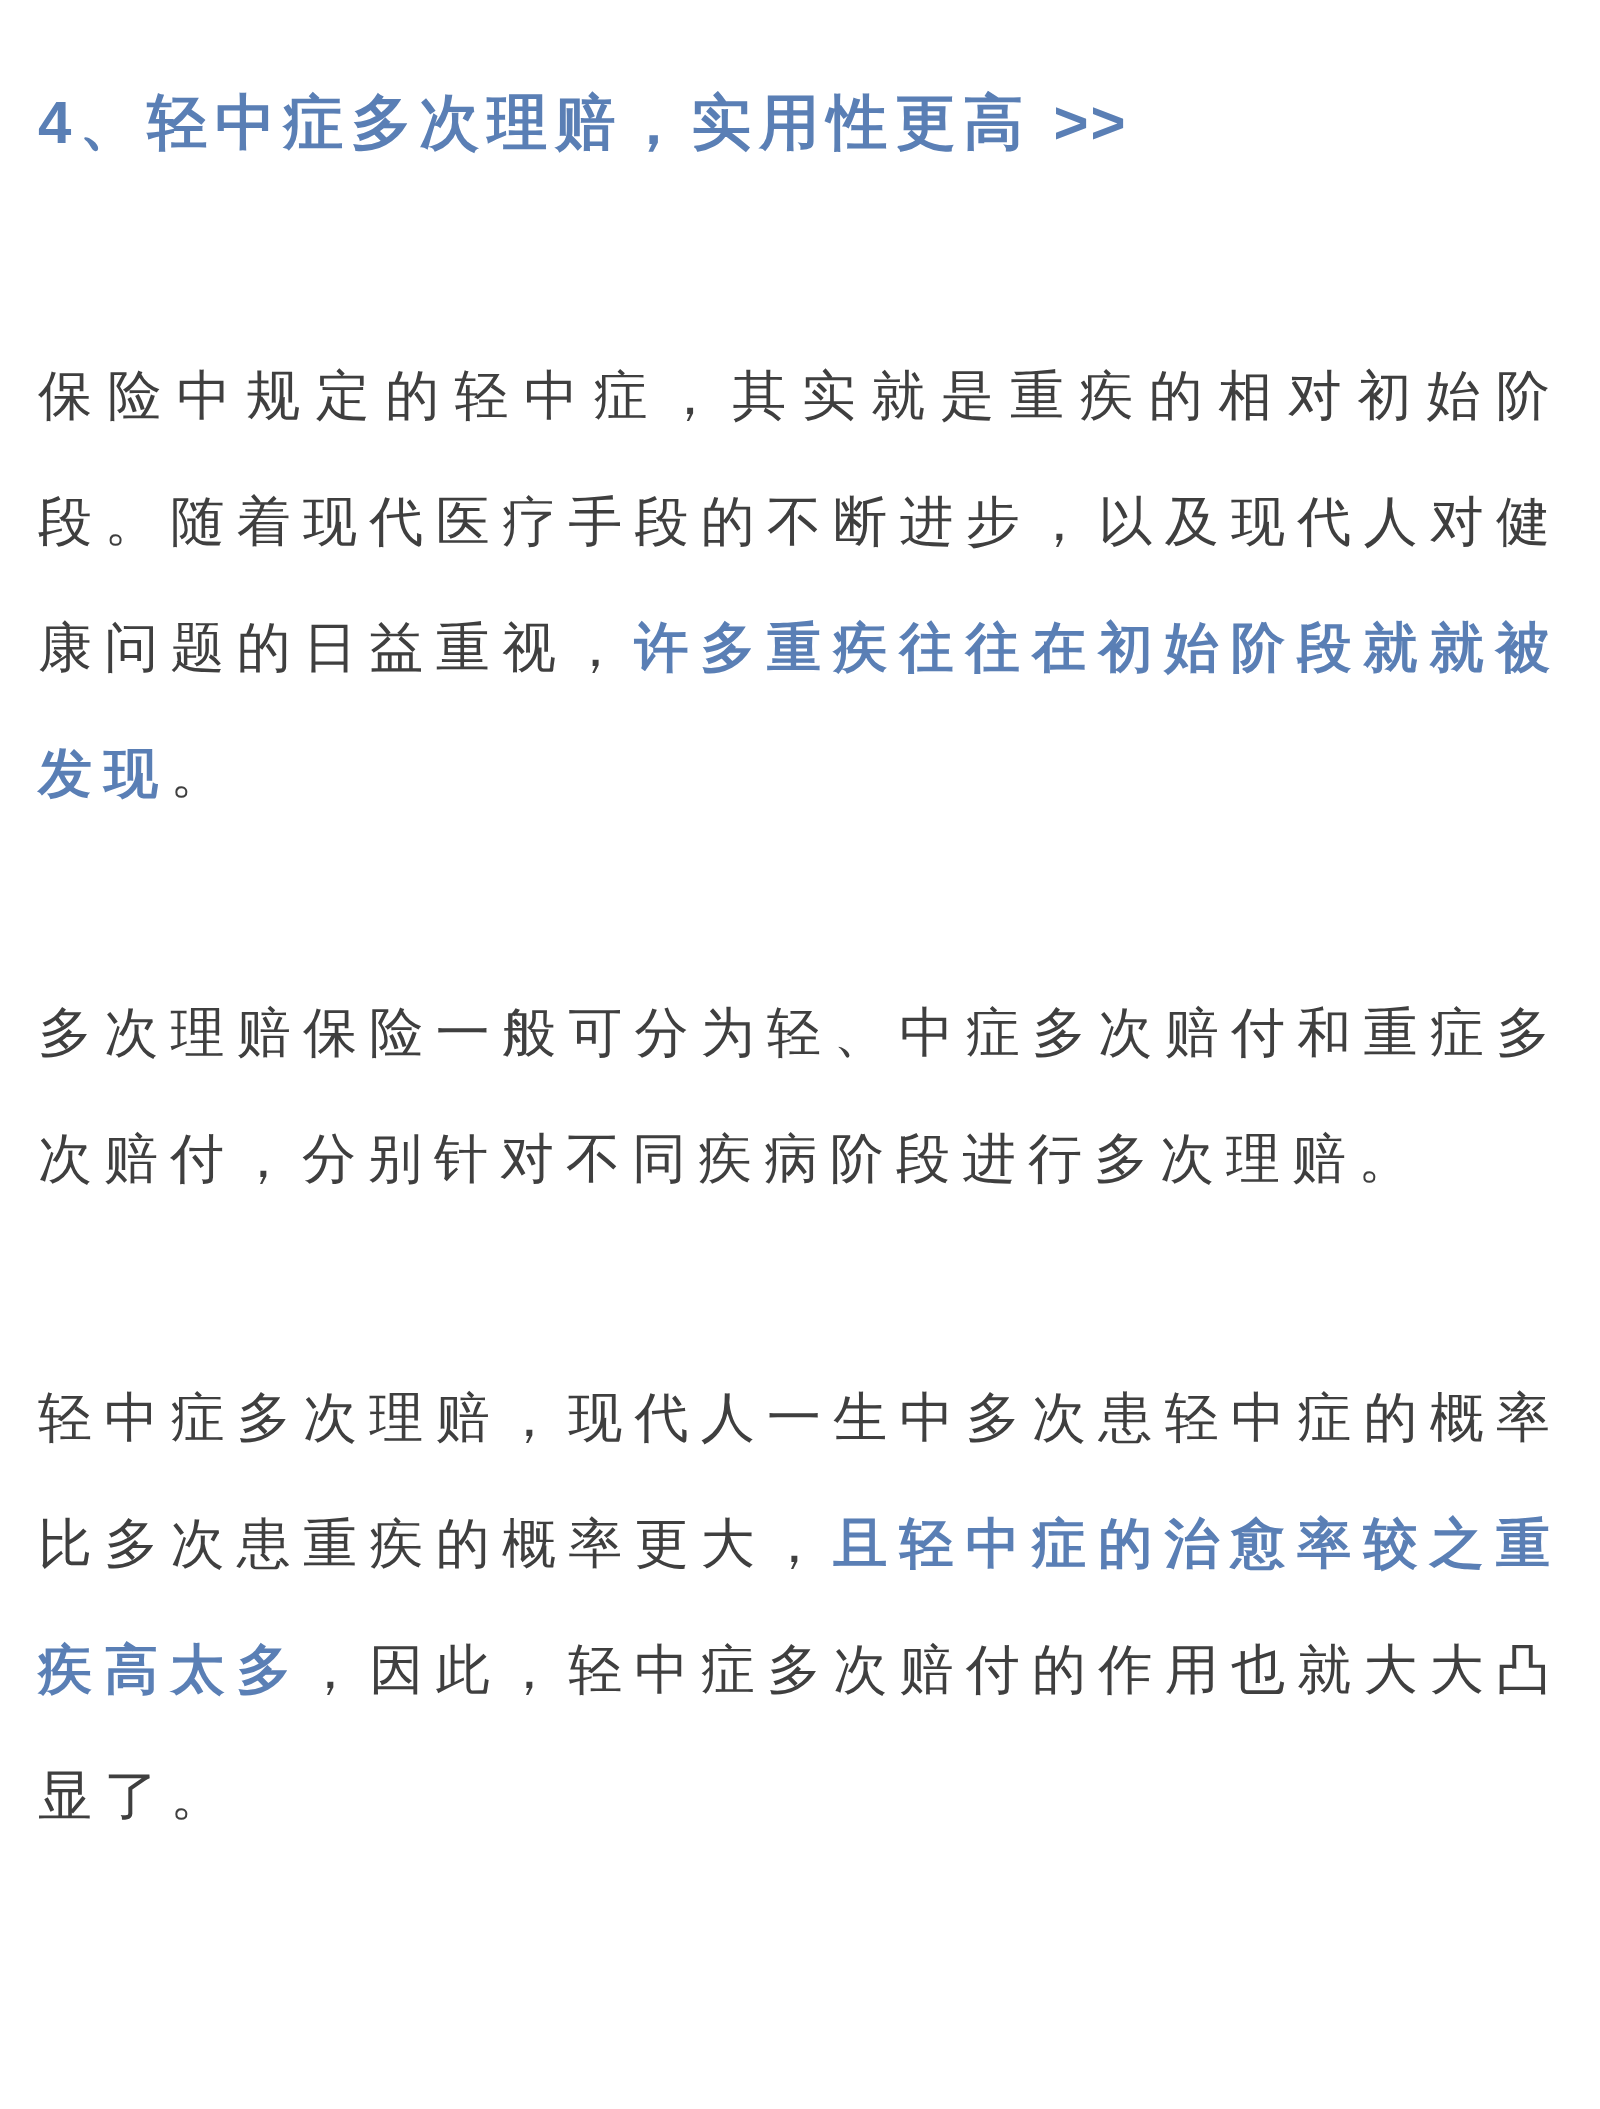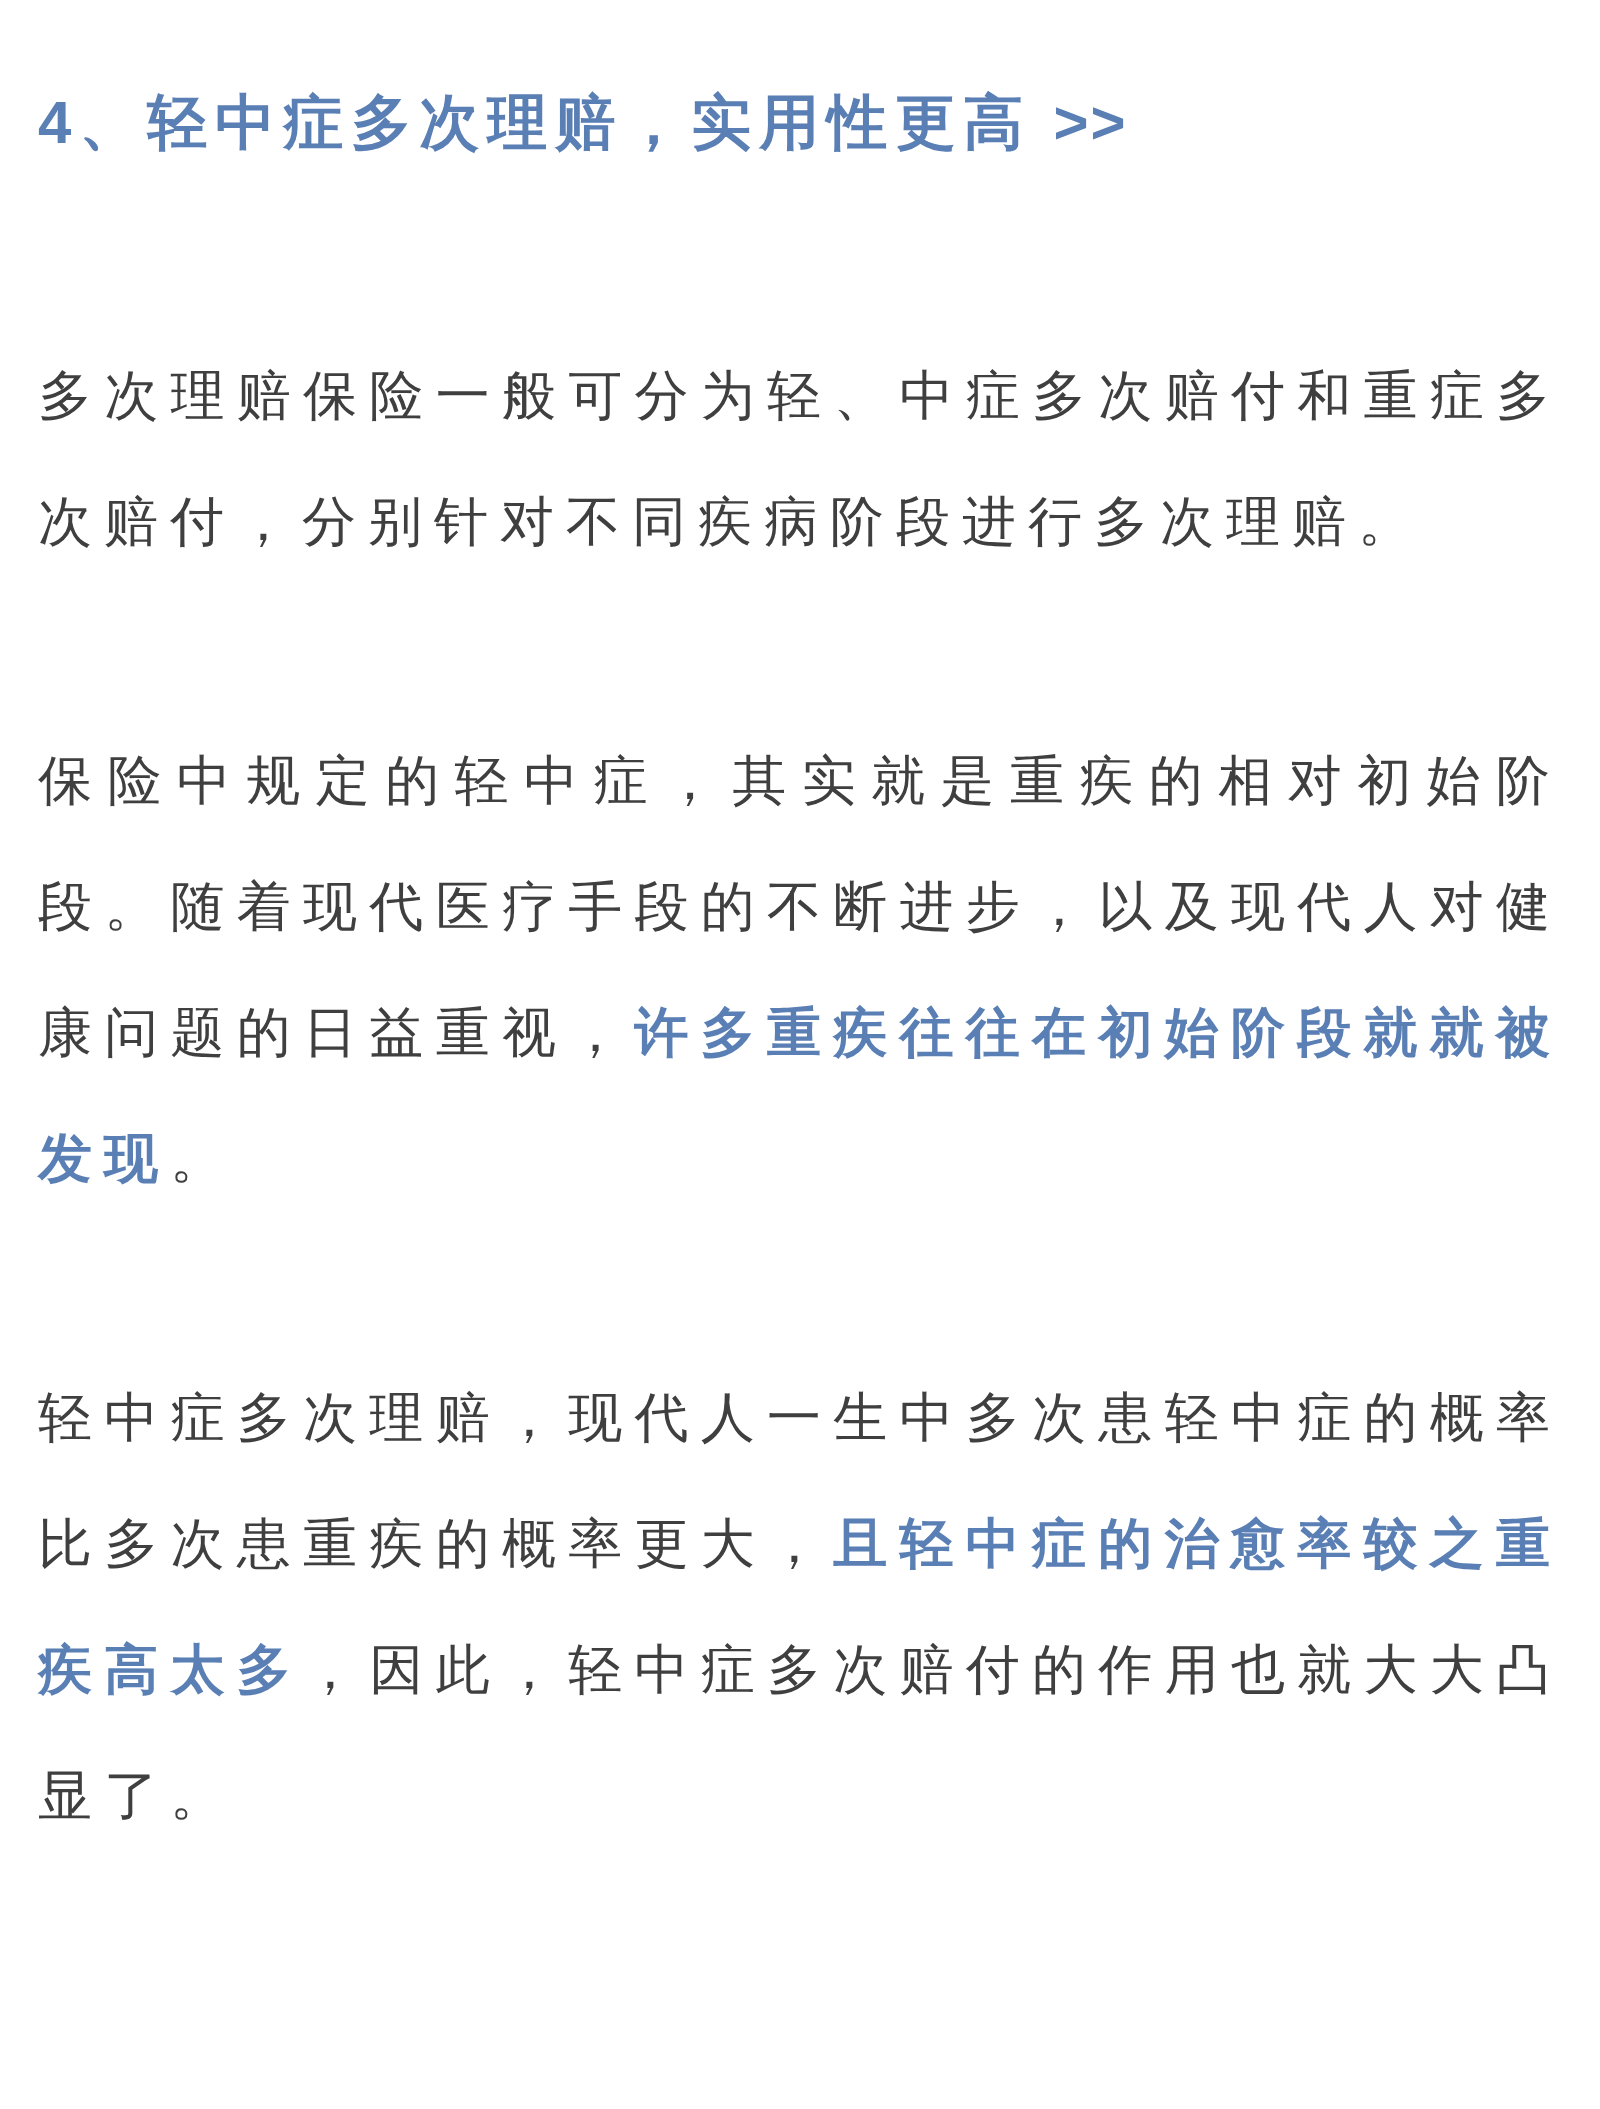--- a/index.html
+++ b/index.html
@@ -53,17 +53,17 @@
   .seg{color:var(--ink);font-weight:400;}
   .seg.hl{color:var(--accent);font-weight:700;}
 </style>
 </head>
 <body>
 
 <div class="page">
   <h1 class="heading"><span>4、轻中症多次理赔，实用性更高</span><span class="arrow">&gt;&gt;</span></h1>
 
   <div class="article">
+      <p class="para"><span class="seg">保险中规定的轻中症，其实就是重疾的相对初始阶段。随着现代医疗手段的不断进步，以及现代人对健康问题的日益重视，</span><span class="seg hl">许多重疾往往在初始阶段就就被发现</span><span class="seg">。</span></p>
       <p class="para"><span class="seg">多次理赔保险一般可分为轻、中症多次赔付和重症多次赔付，分别针对不同疾病阶段进行多次理赔。</span></p>
-      <p class="para"><span class="seg">保险中规定的轻中症，其实就是重疾的相对初始阶段。随着现代医疗手段的不断进步，以及现代人对健康问题的日益重视，</span><span class="seg hl">许多重疾往往在初始阶段就就被发现</span><span class="seg">。</span></p>
       <p class="para"><span class="seg">轻中症多次理赔，现代人一生中多次患轻中症的概率比多次患重疾的概率更大，</span><span class="seg hl">且轻中症的治愈率较之重疾高太多</span><span class="seg">，因此，轻中症多次赔付的作用也就大大凸显了。</span></p>
     </div>
 </div>
 
 </body></html>

